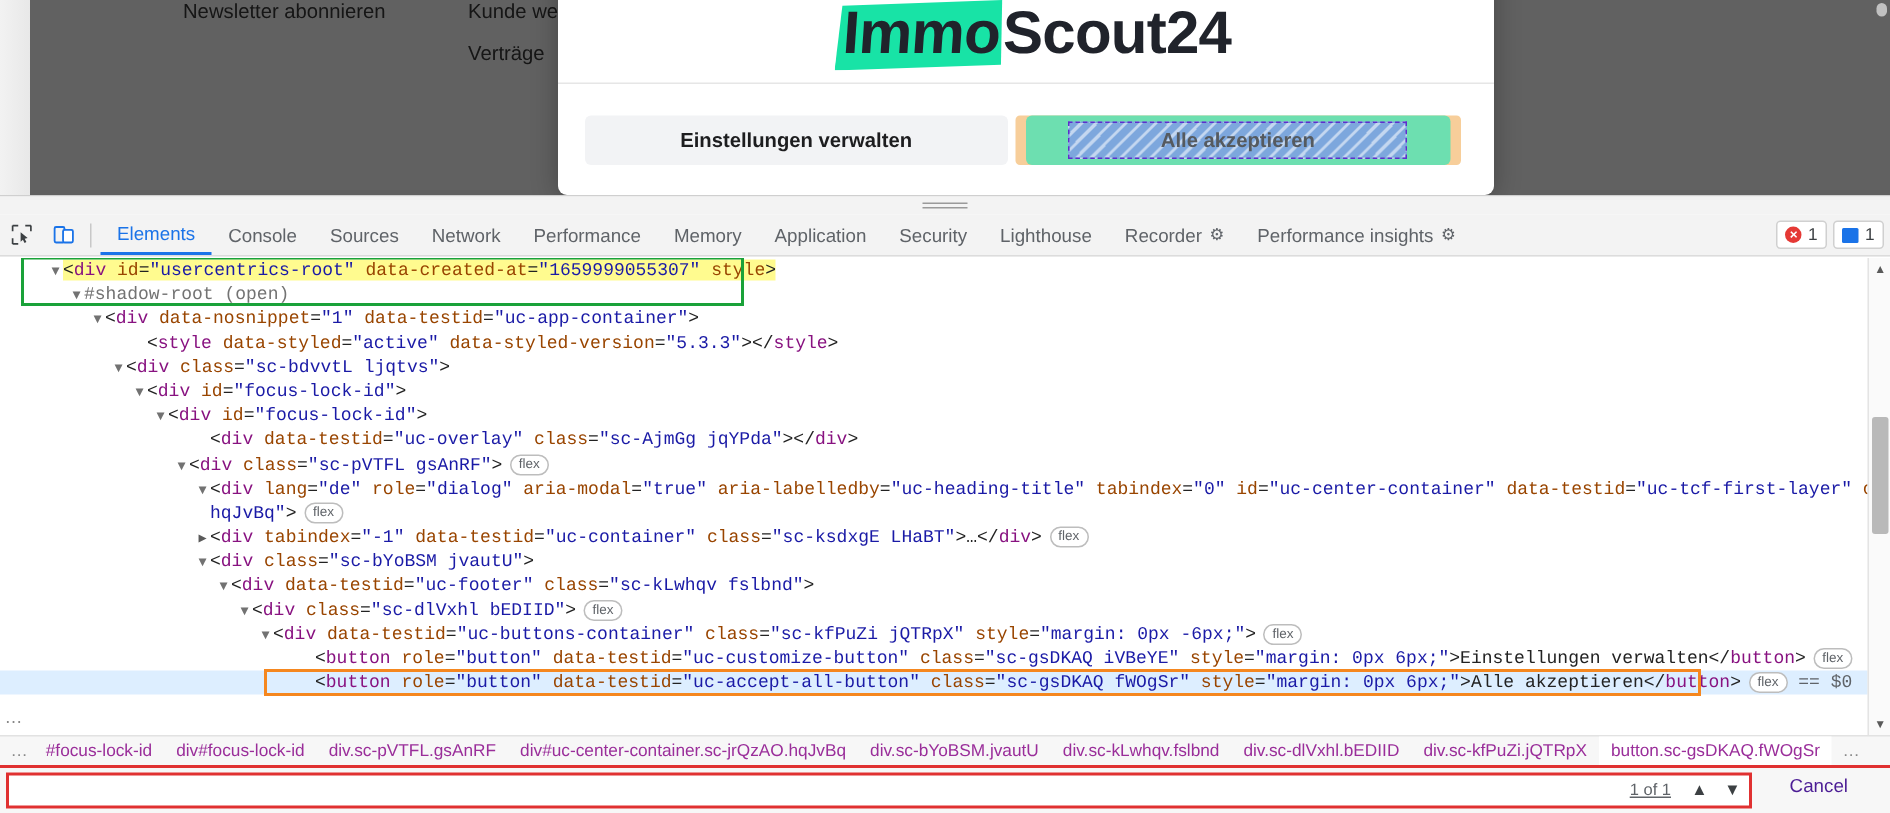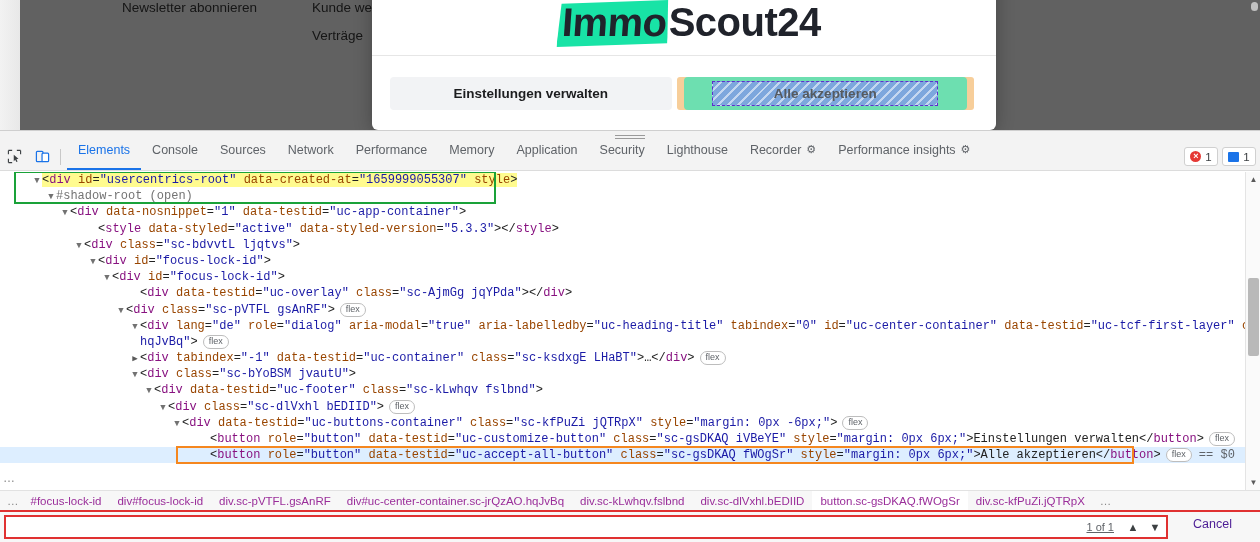--- a/index.html
+++ b/index.html
@@ -143,21 +143,21 @@
   .tb-icon-btn {
     width: 28px; height: 26px;
     display: flex; align-items: center; justify-content: center;
     cursor: pointer;
   }
   #tb-sep {
     width: 1px; height: 16px; background: #c8c8c8; margin: 0 6px 0 4px;
   }
   .dt-tab {
     height: 27px; padding: 0 11px;
-    display: flex; gap: 5px;
+    display: flex; align-items: center; gap: 5px;
     font-size: 12.5px; color: #5f6368;
     cursor: pointer; white-space: nowrap;
   }
   .dt-tab.active {
     color: #1a73e8;
     border-bottom: 2px solid #1a73e8;
     font-weight: normal;
   }
   .flask { font-size: 11px; color: #5f6368; }
   #dt-right {
@@ -445,24 +445,25 @@
     <div id="dom-thumb"></div>
     <div class="sc-arrow" style="bottom:0;">▼</div>
   </div>
 
   <div id="breadcrumb">
       <span class="crumb dots">…</span>
       <span class="crumb truncated" style="margin-left: -4px;">#focus-lock-id</span>
       <span class="crumb">div#focus-lock-id</span>
       <span class="crumb">div.sc-pVTFL.gsAnRF</span>
       <span class="crumb">div#uc-center-container.sc-jrQzAO.hqJvBq</span>
+      <span class="crumb">div.sc-bYoBSM.jvautU</span>
       <span class="crumb">div.sc-kLwhqv.fslbnd</span>
       <span class="crumb">div.sc-dlVxhl.bEDIID</span>
+      <span class="crumb">div.sc-kfPuZi.jQTRpX</span>
       <span class="crumb active">button.sc-gsDKAQ.fWOgSr</span>
-      <span class="crumb">div.sc-kfPuZi.jQTRpX</span>
       <span class="crumb dots">…</span>
     </div>
 
   <div id="searchbar">
     <div id="search-field">
       <input id="search-input" placeholder="Find by string, selector, or XPath" value="div#usercentrics-root" style="">
       <span id="search-count">1 of 1</span>
       <span class="nav-arrow">▲</span>
       <span class="nav-arrow">▼</span>
     </div>

